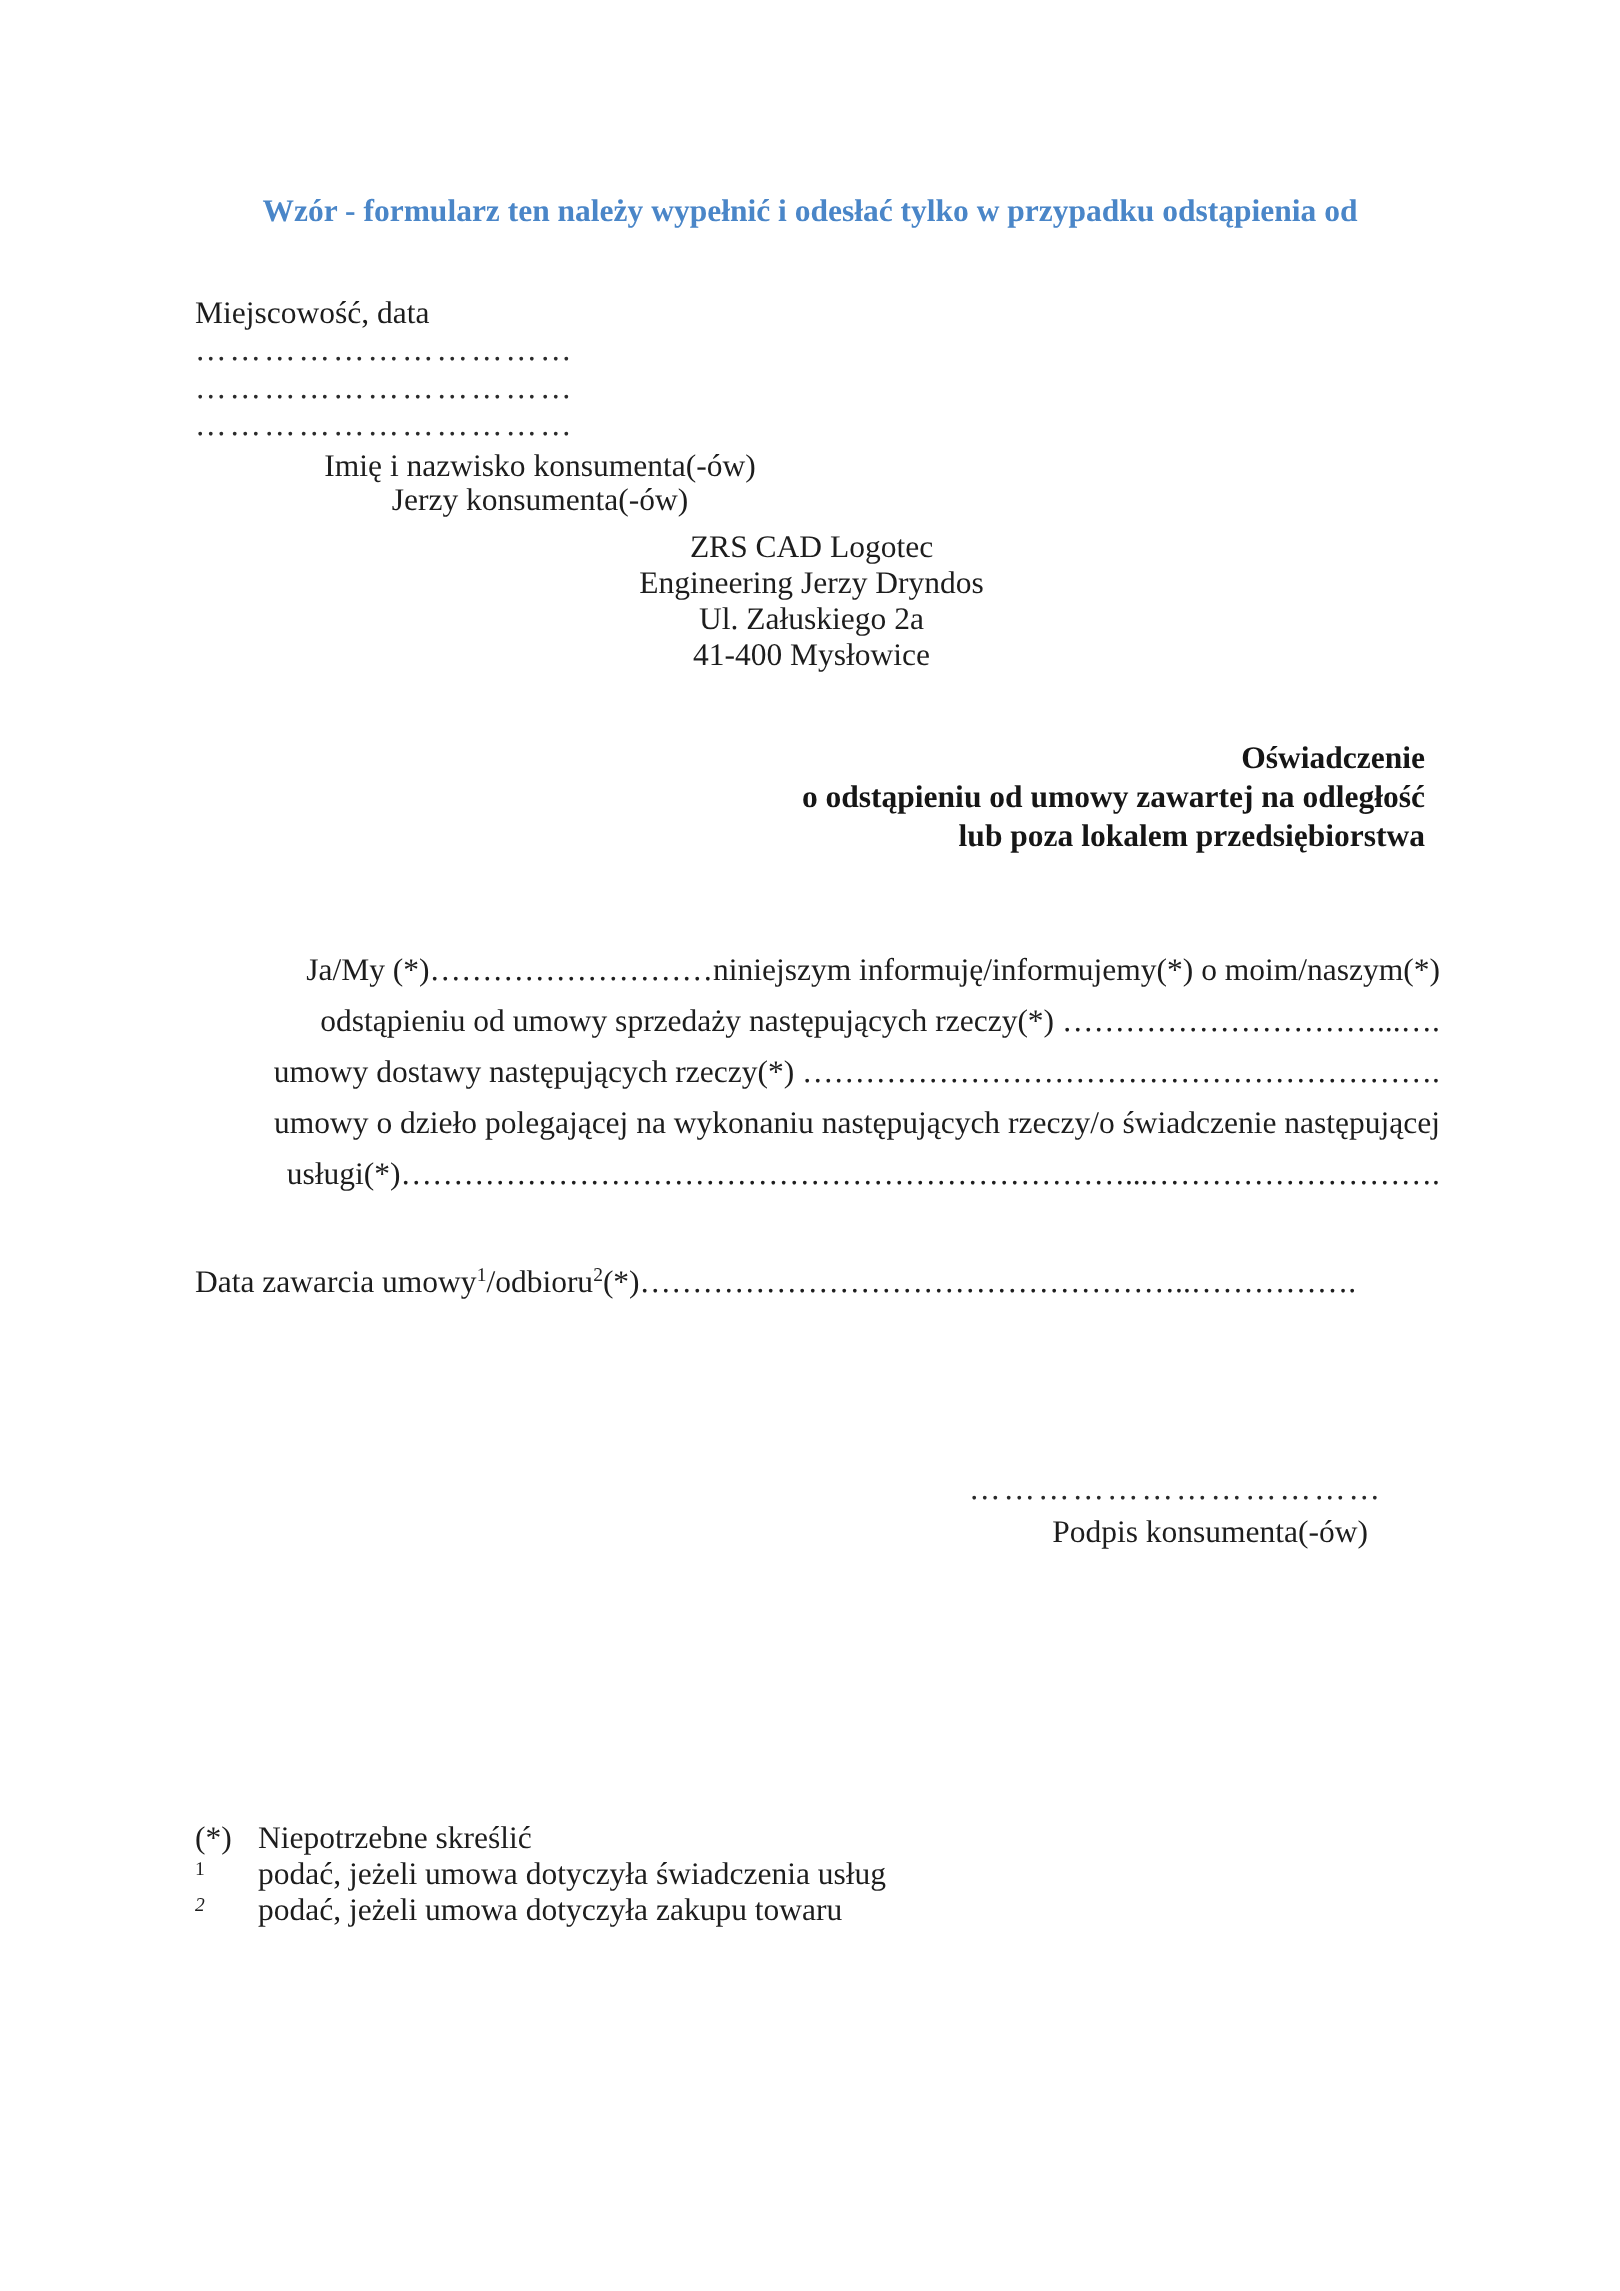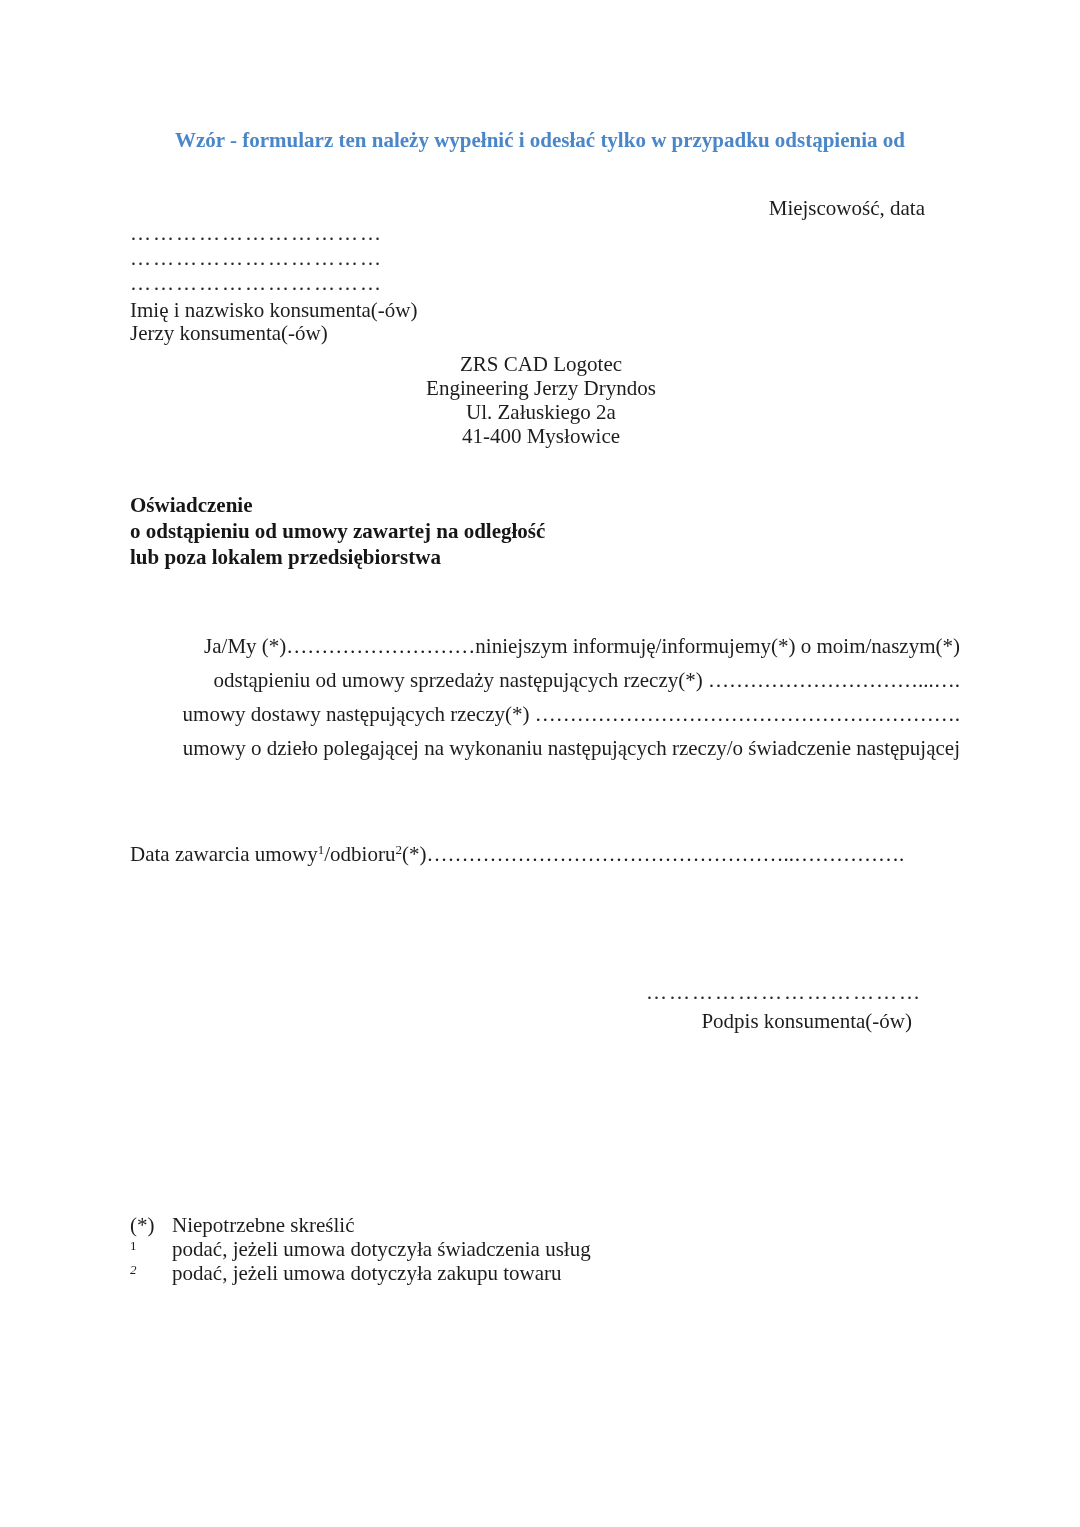--- a/index.html
+++ b/index.html
@@ -18,42 +18,42 @@
 
   .doc-title {
     top: 126px; left: 130px; width: 820px;
     text-align: center;
     color: #4a86c8;
     font-weight: bold;
     line-height: 28px;
   }
   .place-date {
     top: 196px; left: 130px; width: 795px;
-    text-align: right;
+    text-align: left;
   }
   .consumer {
     top: 221px; left: 130px; width: 460px;
   }
   .dotted-line {
     line-height: 25px;
     letter-spacing: 2px;
     color: #2a2a2a;
     white-space: nowrap;
   }
-  .consumer-label { line-height: 23px; }
+  .consumer-label { line-height: 23px; text-align: center; }
   .consumer .labels { margin-top: 3px; }
 
   .company {
     top: 352px; left: 130px; width: 822px;
     text-align: center;
     line-height: 24px;
   }
   .statement-heading {
     top: 492px; left: 130px; width: 820px;
-    text-align: left;
+    text-align: right;
     font-weight: bold;
     line-height: 26px;
     color: #161616;
   }
   .body-par {
     top: 629px; left: 130px; width: 830px;
     line-height: 34px;
   }
   .body-par .line { white-space: nowrap; text-align: right; }
 
@@ -128,20 +128,21 @@
     <div>Oświadczenie</div>
     <div>o odstąpieniu od umowy zawartej na odległość</div>
     <div>lub poza lokalem przedsiębiorstwa</div>
   </div>
 
   <div class="abs body-par">
     <div class="line">Ja/My (*)………………………niniejszym informuję/informujemy(*) o moim/naszym(*)</div>
     <div class="line">odstąpieniu od umowy sprzedaży następujących rzeczy(*) …………………………...….</div>
     <div class="line">umowy dostawy następujących rzeczy(*) …………………………………………………….</div>
     <div class="line">umowy o dzieło polegającej na wykonaniu następujących rzeczy/o świadczenie następującej</div>
+    <div class="line">usługi(*)……………………………………………………………...……………………….</div>
   </div>
 
   <div class="abs date-line">
     <span>Data zawarcia umowy</span><span class="sup">1</span><span>/odbioru</span><span class="sup">2</span><span>(*)……………………………………………..…………….</span>
   </div>
 
   <div class="abs signature">
     <div class="sig-dots">………………………………</div>
     <div class="sig-label">Podpis konsumenta(-ów)</div>
   </div>

